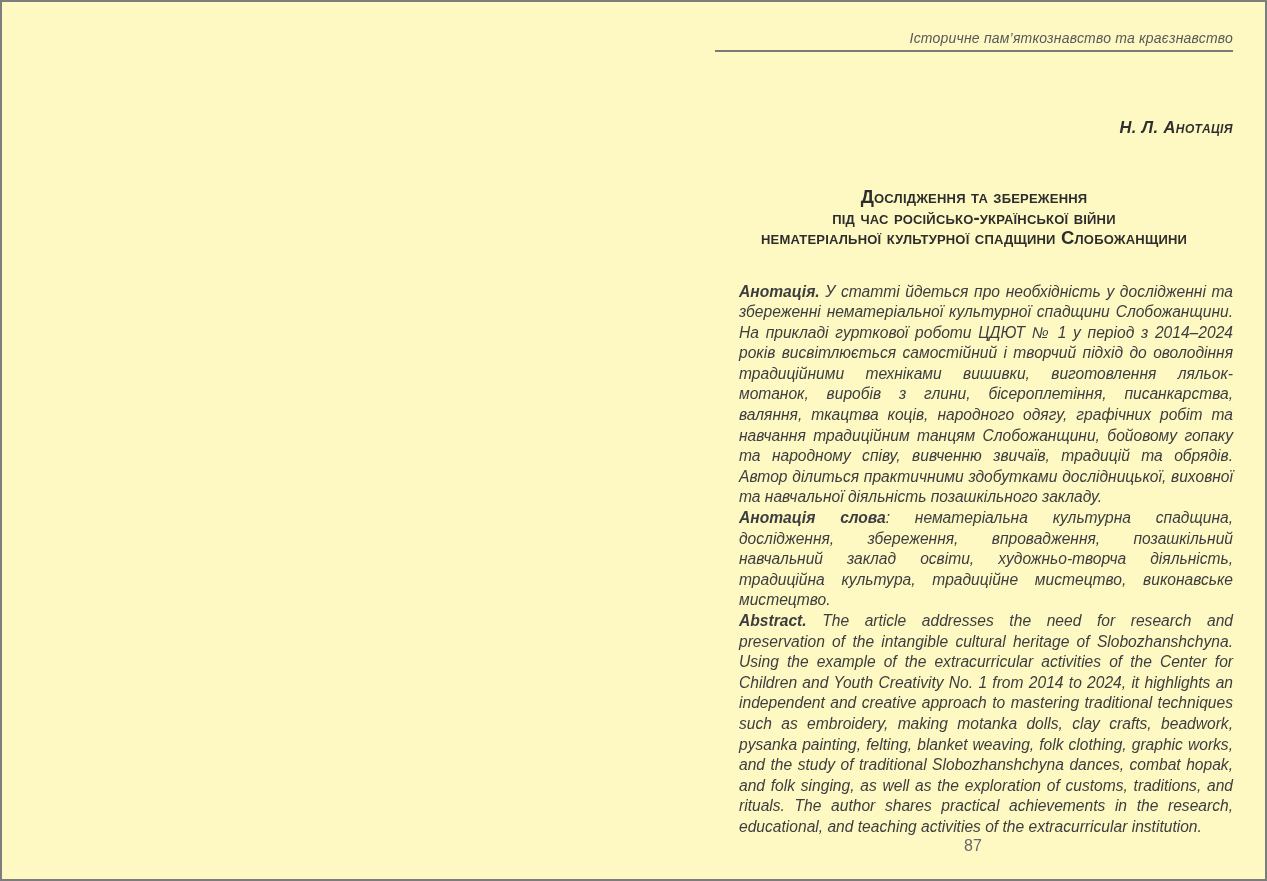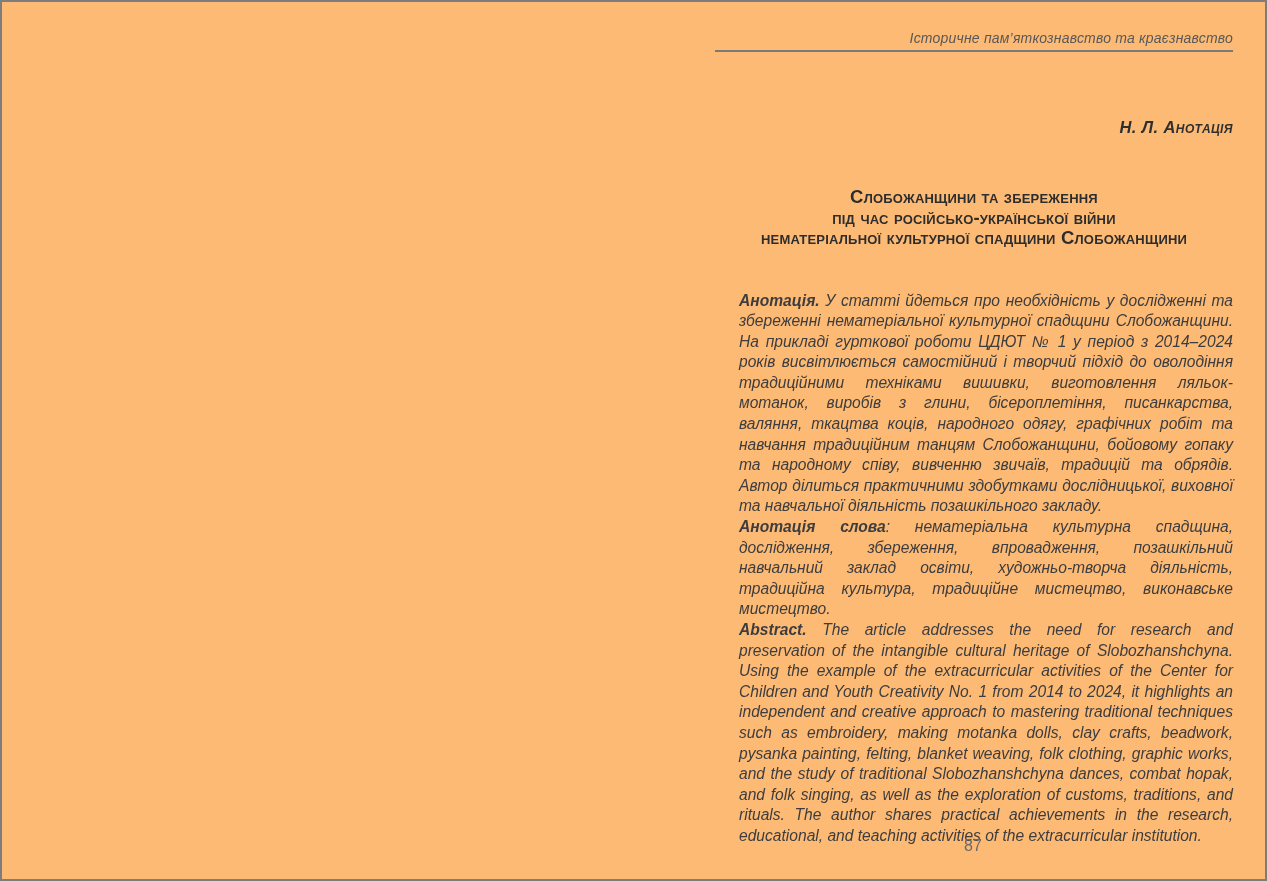--- a/index.html
+++ b/index.html
@@ -5,21 +5,21 @@
   html, body {
     margin: 0;
     padding: 0;
     background: #ffffff;
   }
   .page {
     position: relative;
     width: 1267px;
     height: 881px;
     box-sizing: border-box;
-    background: #fdba74;
+    background: #fef9c3;
     border: 2px solid #7d7d7d;
     overflow: hidden;
     font-family: "Liberation Sans", sans-serif;
   }
   .column {
     position: absolute;
     left: 713px;
     top: 0;
     width: 518px;
   }
@@ -52,21 +52,21 @@
     margin: 50px 0 0 0;
     text-align: center;
     font-weight: bold;
     font-variant: small-caps;
     font-size: 18.5px;
     line-height: 20.5px;
     letter-spacing: 0.2px;
     color: #2d2d2d;
   }
   .body-block {
-    margin-top: 42px;
+    margin-top: 33px;
     padding-left: 24px;
   }
   .para {
     margin: 0;
     text-align: justify;
     font-style: italic;
     font-size: 15.6px;
     line-height: 20.6px;
     color: #3d3d3f;
   }
@@ -92,21 +92,21 @@
   <div class="column">
 
     <div class="running-header">
       <span>Історичне пам’яткознавство та краєзнавство</span>
     </div>
     <div class="header-rule"></div>
 
     <div class="author">Н. Л. Анотація</div>
 
     <h1 class="title">
-      <div class="title-line">Слобожанщини та збереження</div>
+      <div class="title-line">Дослідження та збереження</div>
       <div class="title-line">під час російсько-української війни</div>
       <div class="title-line">нематеріальної культурної спадщини Слобожанщини</div>
     </h1>
 
     <div class="body-block">
       <p class="para"><b class="lead">Анотація.</b><span> У статті йдеться про необхідність у дослідженні та збереженні нематеріальної культурної спадщини Слобожанщини. На прикладі гурткової роботи ЦДЮТ № 1 у період з 2014–2024 років висвітлюється самостійний і творчий підхід до оволодіння традиційними техніками вишивки, виготовлення ляльок-мотанок, виробів з глини, бісероплетіння, писанкарства, валяння, ткацтва коців, народного одягу, графічних робіт та навчання традиційним танцям Слобожанщини, бойовому гопаку та народному співу, вивченню звичаїв, традицій та обрядів. Автор ділиться практичними здобутками дослідницької, виховної та навчальної діяльність позашкільного закладу.</span></p>
 
       <p class="para"><b class="lead">Анотація слова</b><span>: нематеріальна культурна спадщина, дослідження, збереження, впровадження, позашкільний навчальний заклад освіти, художньо-творча діяльність, традиційна культура, традиційне мистецтво, виконавське мистецтво.</span></p>
 
       <p class="para"><b class="lead">Abstract.</b><span> The article addresses the need for research and preservation of the intangible cultural heritage of Slobozhanshchyna. Using the example of the extracurricular activities of the Center for Children and Youth Creativity No. 1 from 2014 to 2024, it highlights an independent and creative approach to mastering traditional techniques such as embroidery, making motanka dolls, clay crafts, beadwork, pysanka painting, felting, blanket weaving, folk clothing, graphic works, and the study of traditional Slobozhanshchyna dances, combat hopak, and folk singing, as well as the exploration of customs, traditions, and rituals. The author shares practical achievements in the research, educational, and teaching activities of the extracurricular institution.</span></p>

